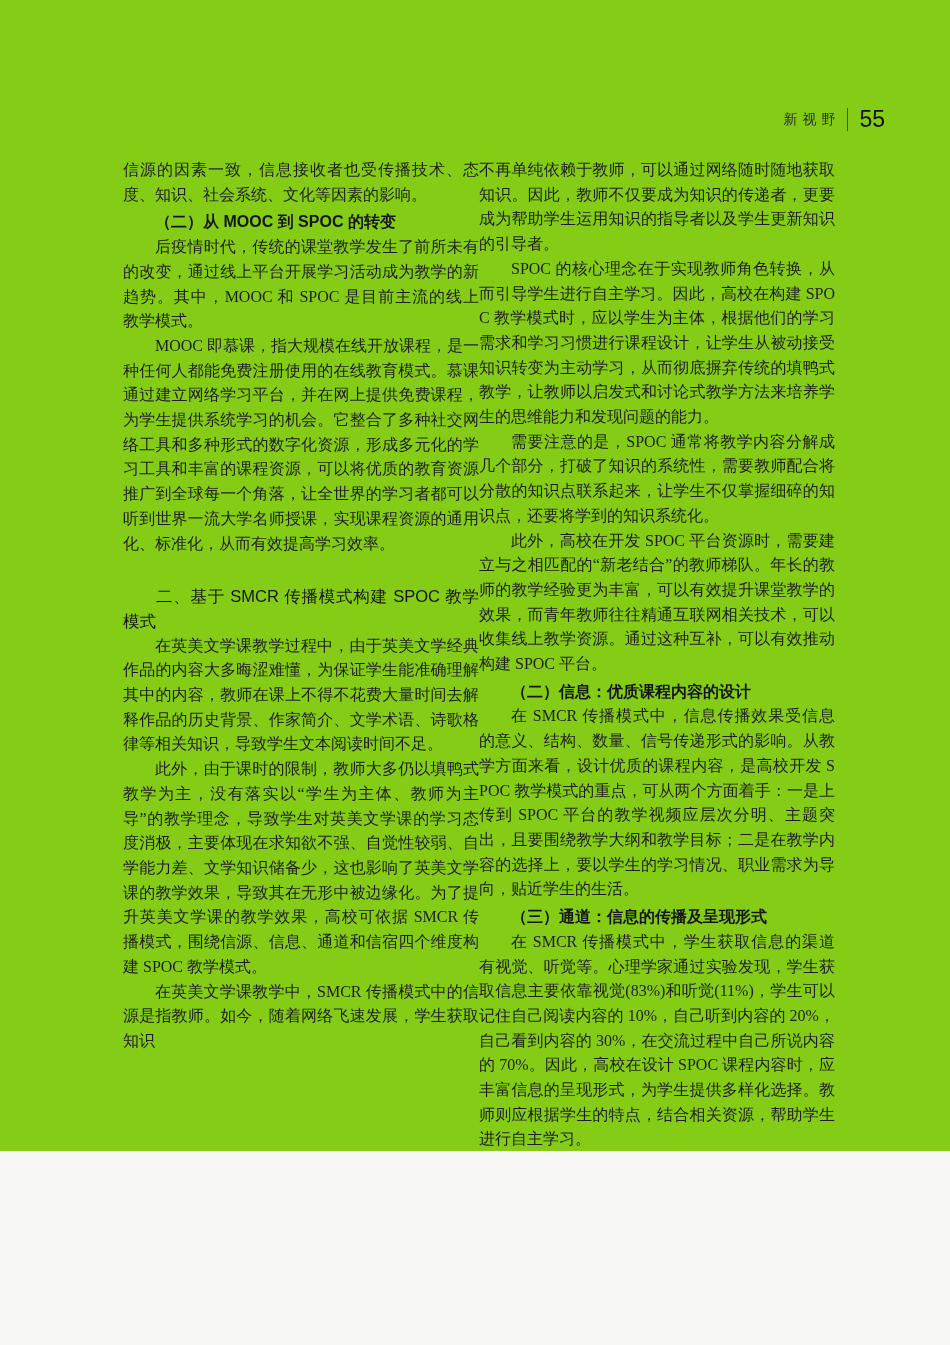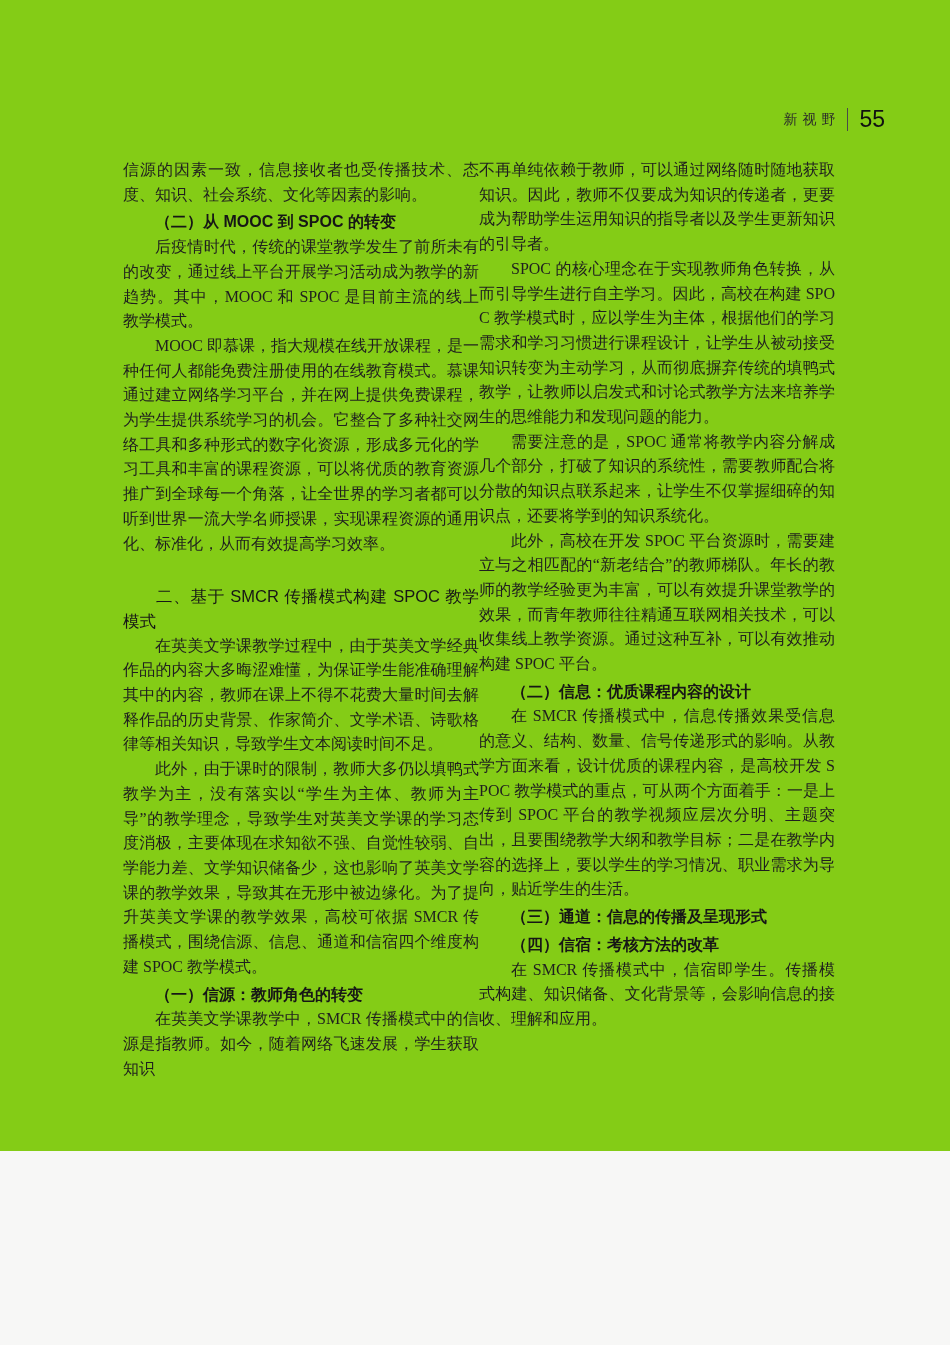--- a/index.html
+++ b/index.html
@@ -88,29 +88,29 @@
 
   <div class="columns">
     <div class="col" id="col-left">
         <p class="continuation">信源的因素一致，信息接收者也受传播技术、态度、知识、社会系统、文化等因素的影响。</p>
         <p class="subsection-heading">（二）从 MOOC 到 SPOC 的转变</p>
         <p class="paragraph">后疫情时代，传统的课堂教学发生了前所未有的改变，通过线上平台开展学习活动成为教学的新趋势。其中，MOOC 和 SPOC 是目前主流的线上教学模式。</p>
         <p class="paragraph">MOOC 即慕课，指大规模在线开放课程，是一种任何人都能免费注册使用的在线教育模式。慕课通过建立网络学习平台，并在网上提供免费课程，为学生提供系统学习的机会。它整合了多种社交网络工具和多种形式的数字化资源，形成多元化的学习工具和丰富的课程资源，可以将优质的教育资源推广到全球每一个角落，让全世界的学习者都可以听到世界一流大学名师授课，实现课程资源的通用化、标准化，从而有效提高学习效率。</p>
         <p class="section-heading">二、基于 SMCR 传播模式构建 SPOC 教学模式</p>
         <p class="paragraph">在英美文学课教学过程中，由于英美文学经典作品的内容大多晦涩难懂，为保证学生能准确理解其中的内容，教师在课上不得不花费大量时间去解释作品的历史背景、作家简介、文学术语、诗歌格律等相关知识，导致学生文本阅读时间不足。</p>
         <p class="paragraph">此外，由于课时的限制，教师大多仍以填鸭式教学为主，没有落实以“学生为主体、教师为主导”的教学理念，导致学生对英美文学课的学习态度消极，主要体现在求知欲不强、自觉性较弱、自学能力差、文学知识储备少，这也影响了英美文学课的教学效果，导致其在无形中被边缘化。为了提升英美文学课的教学效果，高校可依据 SMCR 传播模式，围绕信源、信息、通道和信宿四个维度构建 SPOC 教学模式。</p>
-        <p class="subsection-heading">（一）信源：教师角色的转变</p>
         <p class="paragraph">在英美文学课教学中，SMCR 传播模式中的信源是指教师。如今，随着网络飞速发展，学生获取知识</p>
       </div>
     <div class="col" id="col-right">
         <p class="continuation">不再单纯依赖于教师，可以通过网络随时随地获取知识。因此，教师不仅要成为知识的传递者，更要成为帮助学生运用知识的指导者以及学生更新知识的引导者。</p>
         <p class="paragraph">SPOC 的核心理念在于实现教师角色转换，从而引导学生进行自主学习。因此，高校在构建 SPOC 教学模式时，应以学生为主体，根据他们的学习需求和学习习惯进行课程设计，让学生从被动接受知识转变为主动学习，从而彻底摒弃传统的填鸭式教学，让教师以启发式和讨论式教学方法来培养学生的思维能力和发现问题的能力。</p>
         <p class="paragraph">需要注意的是，SPOC 通常将教学内容分解成几个部分，打破了知识的系统性，需要教师配合将分散的知识点联系起来，让学生不仅掌握细碎的知识点，还要将学到的知识系统化。</p>
         <p class="paragraph">此外，高校在开发 SPOC 平台资源时，需要建立与之相匹配的“新老结合”的教师梯队。年长的教师的教学经验更为丰富，可以有效提升课堂教学的效果，而青年教师往往精通互联网相关技术，可以收集线上教学资源。通过这种互补，可以有效推动构建 SPOC 平台。</p>
         <p class="subsection-heading">（二）信息：优质课程内容的设计</p>
         <p class="paragraph">在 SMCR 传播模式中，信息传播效果受信息的意义、结构、数量、信号传递形式的影响。从教学方面来看，设计优质的课程内容，是高校开发 SPOC 教学模式的重点，可从两个方面着手：一是上传到 SPOC 平台的教学视频应层次分明、主题突出，且要围绕教学大纲和教学目标；二是在教学内容的选择上，要以学生的学习情况、职业需求为导向，贴近学生的生活。</p>
         <p class="subsection-heading">（三）通道：信息的传播及呈现形式</p>
+        <p class="paragraph">在 SMCR 传播模式中，学生获取信息的渠道有视觉、听觉等。心理学家通过实验发现，学生获取信息主要依靠视觉(83%)和听觉(11%)，学生可以记住自己阅读内容的 10%，自己听到内容的 20%，自己看到内容的 30%，在交流过程中自己所说内容的 70%。因此，高校在设计 SPOC 课程内容时，应丰富信息的呈现形式，为学生提供多样化选择。教师则应根据学生的特点，结合相关资源，帮助学生进行自主学习。</p>
         <p class="subsection-heading">（四）信宿：考核方法的改革</p>
         <p class="paragraph">在 SMCR 传播模式中，信宿即学生。传播模式构建、知识储备、文化背景等，会影响信息的接收、理解和应用。</p>
       </div>
   </div>
 
 </div>
 
 </body></html>

